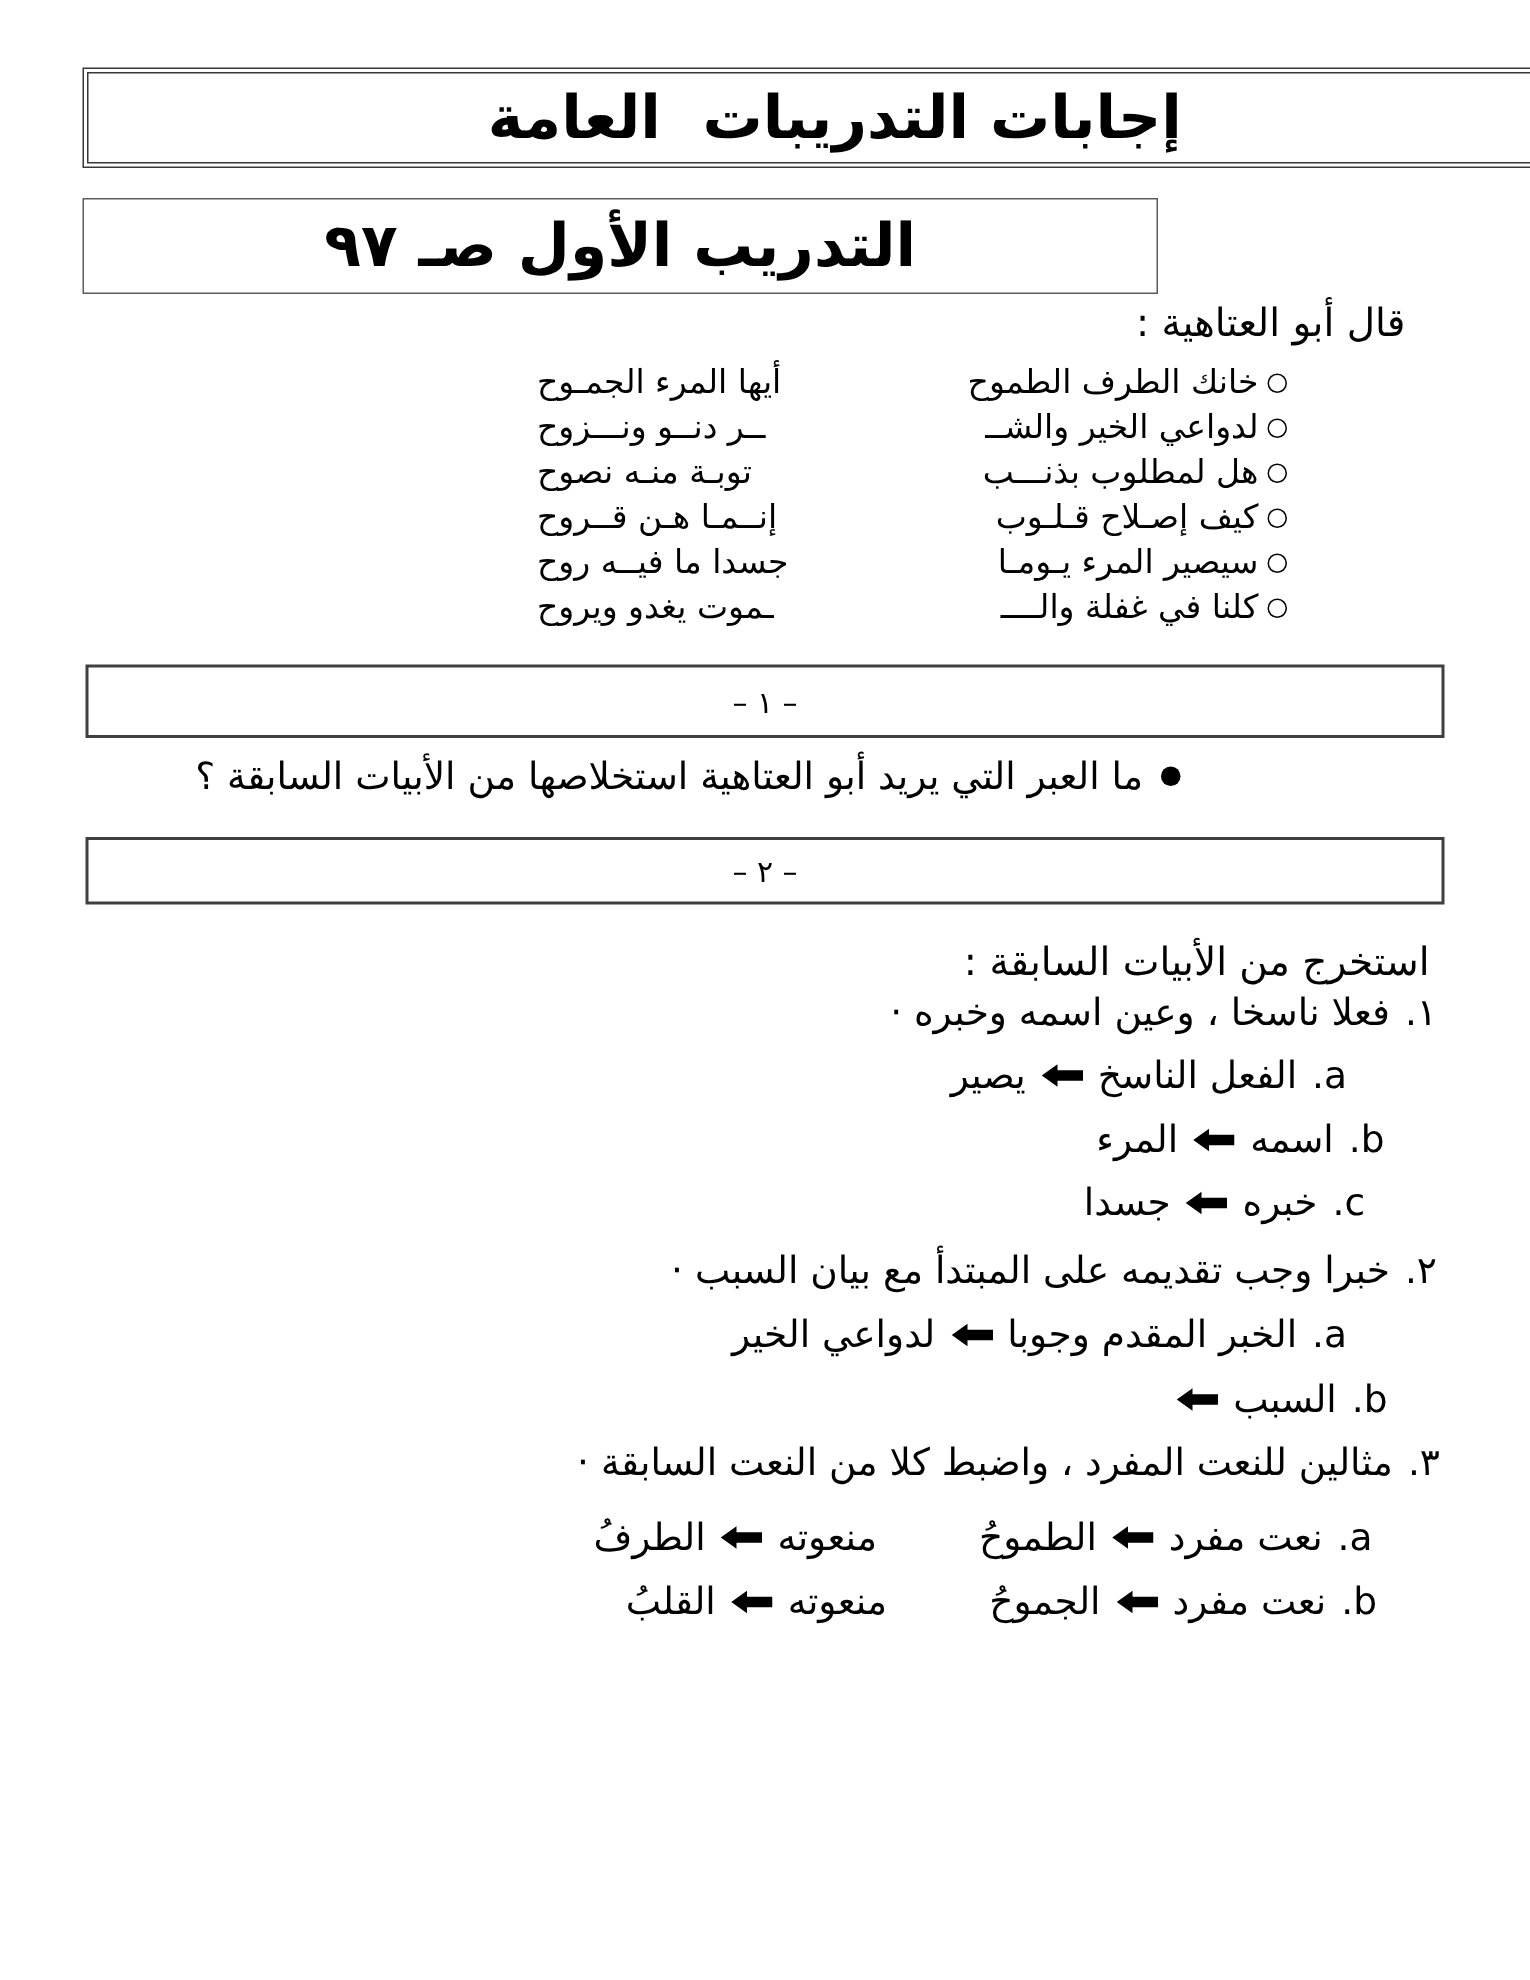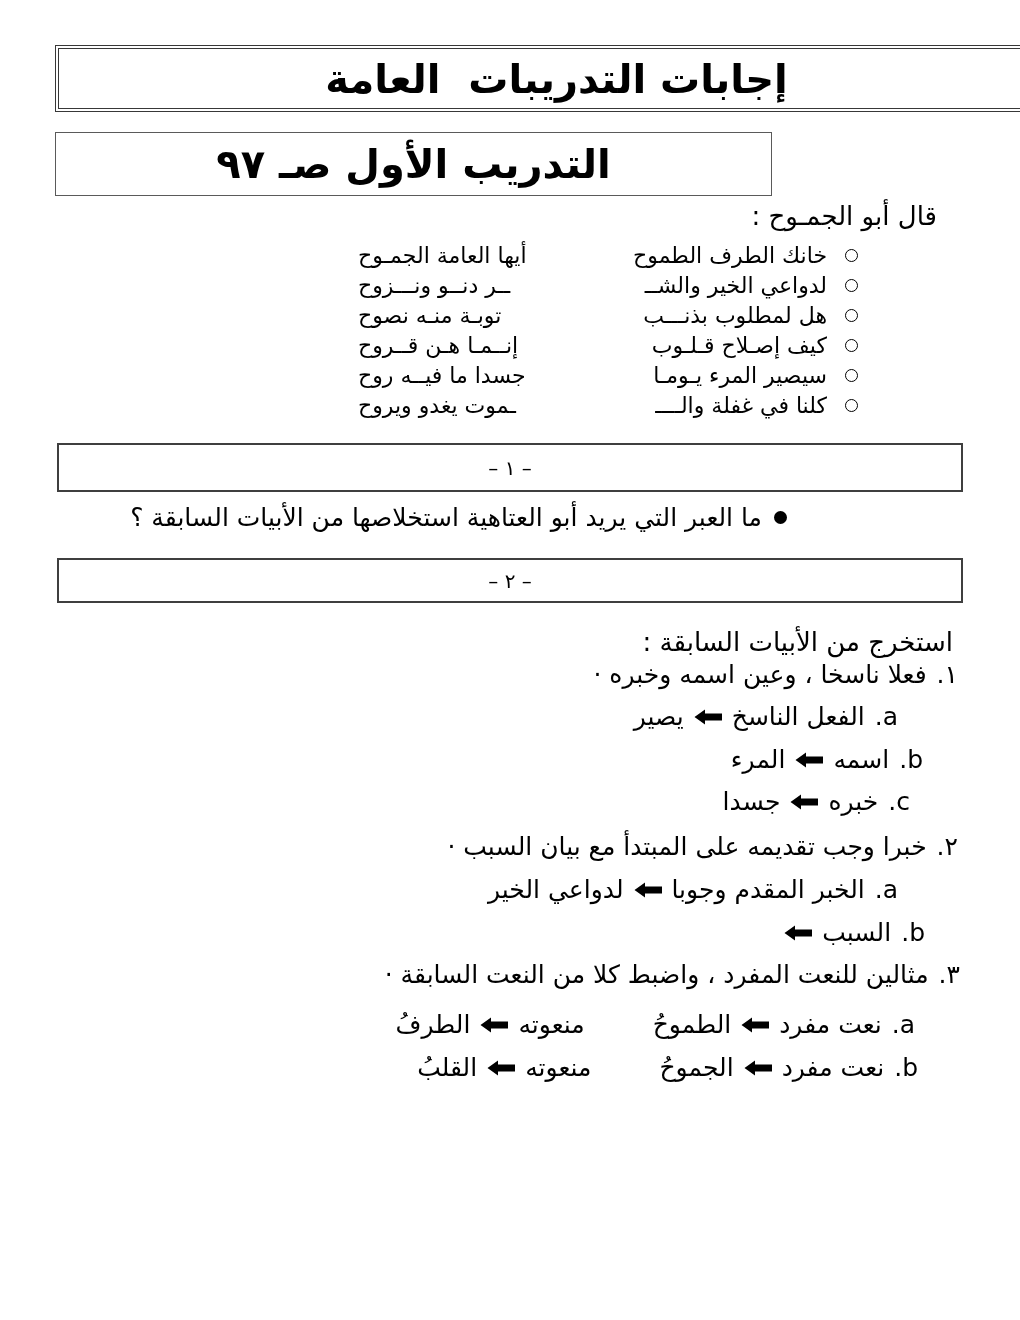--- a/index.html
+++ b/index.html
@@ -10,21 +10,21 @@
   .tbox{
     position:absolute;box-sizing:border-box;display:flex;align-items:center;justify-content:center;
     font-weight:bold;text-align:center;
   }
   #box-main{left:55px;top:45px;width:1003px;height:67px;border:4px double #383838;font-size:40px;}
   #box-exercise{left:55px;top:132px;width:717px;height:64px;border:1.5px solid #5a5a5a;font-size:40px;}
   .line{position:absolute;white-space:nowrap;}
   #intro{top:201px;right:83px;font-size:26px;}
   #poem{position:absolute;top:240px;right:162px;width:500px;}
   .prow{display:flex;align-items:center;justify-content:space-between;height:30px;font-size:22px;white-space:nowrap;}
-  .prow .lead{display:flex;align-items:center;gap:18px;}
+  .prow .lead{display:flex;align-items:center;gap:6px;}
   .obullet{width:11px;height:11px;border:1.8px solid #000;border-radius:50%;flex:0 0 auto;}
   .divbox{
     position:absolute;left:57px;width:906px;box-sizing:border-box;border:2px solid #3f3f3f;
     display:flex;align-items:center;justify-content:center;font-size:20px;
   }
   #divider-1{top:443px;height:49px;}
   #divider-2{top:558px;height:45px;}
   #question{top:503px;right:233px;display:flex;align-items:center;gap:12px;font-size:25px;}
   .fbullet{width:13px;height:13px;background:#000;border-radius:50%;flex:0 0 auto;}
   #heading{top:612px;right:67px;font-size:26px;margin-top:15px;}
@@ -48,29 +48,29 @@
 <div class="page">
 
   <div class="tbox" id="box-main">
     <span>إجابات التدريبات &nbsp;العامة</span>
   </div>
 
   <div class="tbox" id="box-exercise">
     <span>التدريب الأول صـ ٩٧</span>
   </div>
 
-  <div class="line" id="intro">قال أبو الجمـوح :</div>
+  <div class="line" id="intro">قال أبو العتاهية :</div>
 
   <div id="poem">
     <div class="prow">
       <span class="lead">
         <span class="obullet"></span>
         <span>خانك الطرف الطموح</span>
       </span>
-      <span>أيها العامة الجمـوح</span>
+      <span>أيها المرء الجمـوح</span>
     </div>
     <div class="prow">
       <span class="lead">
         <span class="obullet"></span>
         <span>لدواعي الخير والشــ</span>
       </span>
       <span>ــر دنــو ونـــزوح</span>
     </div>
     <div class="prow">
       <span class="lead">

